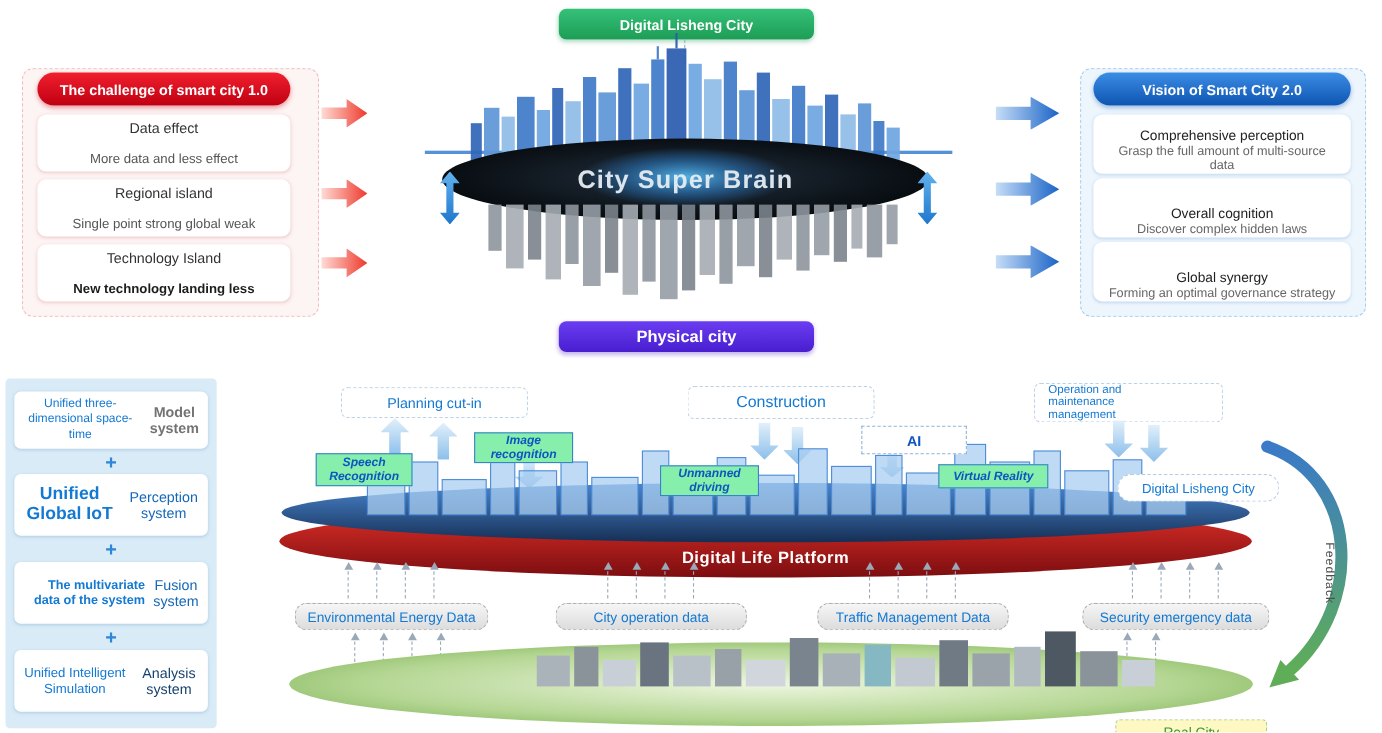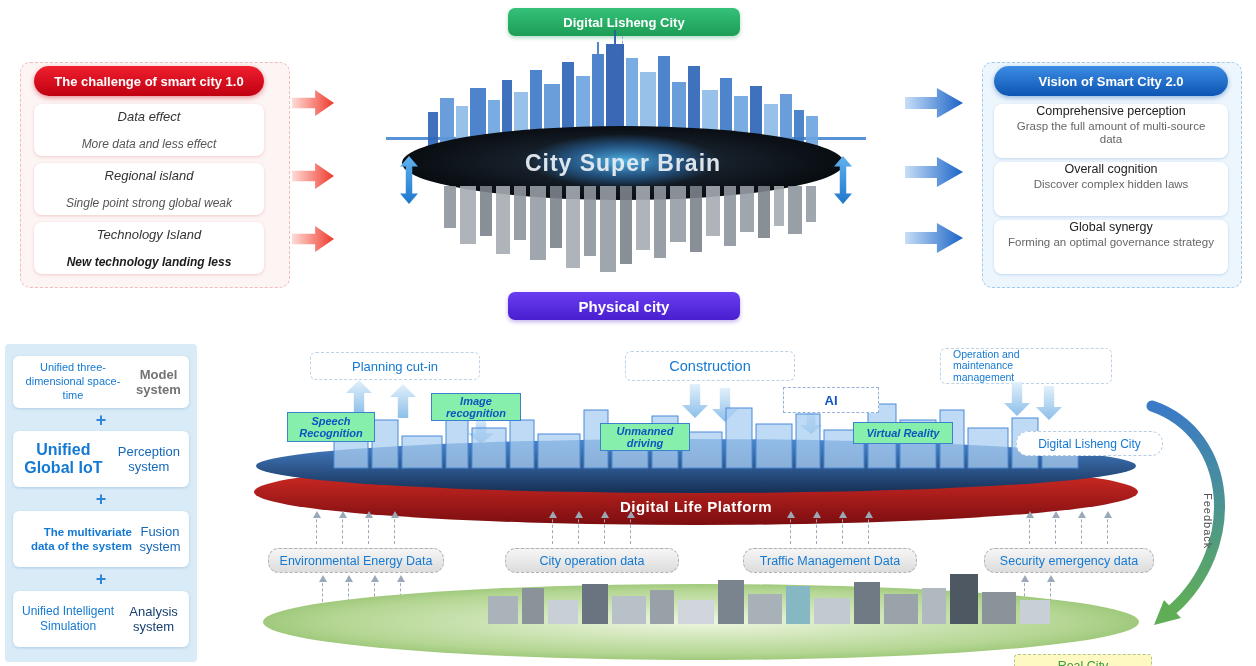--- a/index.html
+++ b/index.html
@@ -23,27 +23,27 @@
     border:1px dashed #f2bcbc; border-radius:10px; }
   .vision-panel { left:982px; top:62px; width:258px; height:224px; background:#eef6fd;
     border:1px dashed #9ecaef; border-radius:10px; }
   .pill { border-radius:15px; color:#fff; font-weight:bold; font-size:13px; }
   .pill-red { left:34px; top:66px; width:230px; height:30px;
     background:linear-gradient(180deg,#f01f2e,#bf0011); box-shadow:0 2px 5px rgba(200,0,20,.4); }
   .pill-blue { left:994px; top:66px; width:234px; height:30px;
     background:linear-gradient(180deg,#3c8ce4,#0d55b2); box-shadow:0 2px 5px rgba(20,90,180,.4); }
   .ch-item { left:34px; width:230px; height:52px; background:#fff; border-radius:8px;
     box-shadow:0 1px 3px rgba(220,130,130,.35); display:flex; flex-direction:column;
-    align-items:center; justify-content:center; gap:13px;font-style:italic; }
+    align-items:center; justify-content:center; gap:13px; }
   .ch-title { font-size:13px; color:#333; }
   .ch-sub { font-size:12px; color:#555; }
   .ch-sub-bold { font-size:12px; color:#1c1c1c; font-weight:bold; }
   .vi-item { left:994px; width:234px; height:54px; background:#fff; border-radius:8px;
     box-shadow:0 1px 3px rgba(110,160,210,.35); display:flex; flex-direction:column;
-    align-items:center; justify-content:flex-start; gap:2px; }
+    align-items:center; justify-content:flex-end; gap:2px; }
   .vi-title { font-size:12.5px; color:#222; }
   .vi-sub { font-size:11.5px; color:#666; line-height:1.15; text-align:center; width:210px; }
 
   
   .arrow-right { clip-path:polygon(0 30%,55% 30%,55% 0,100% 50%,55% 100%,55% 70%,0 70%); }
   .arrow-red { left:292px; width:42px; height:26px; background:linear-gradient(90deg,#ffdcd6,#ee392c); }
   .arrow-blue { left:905px; width:58px; height:30px; background:linear-gradient(90deg,#c7def7,#1a63c7); }
   .varrow { top:156px; width:18px; height:48px;
     clip-path:polygon(50% 0,100% 22%,68% 22%,68% 78%,100% 78%,50% 100%,0 78%,32% 78%,32% 22%,0 22%);
     background:linear-gradient(180deg,#62b2ee,#1e77cc); }

